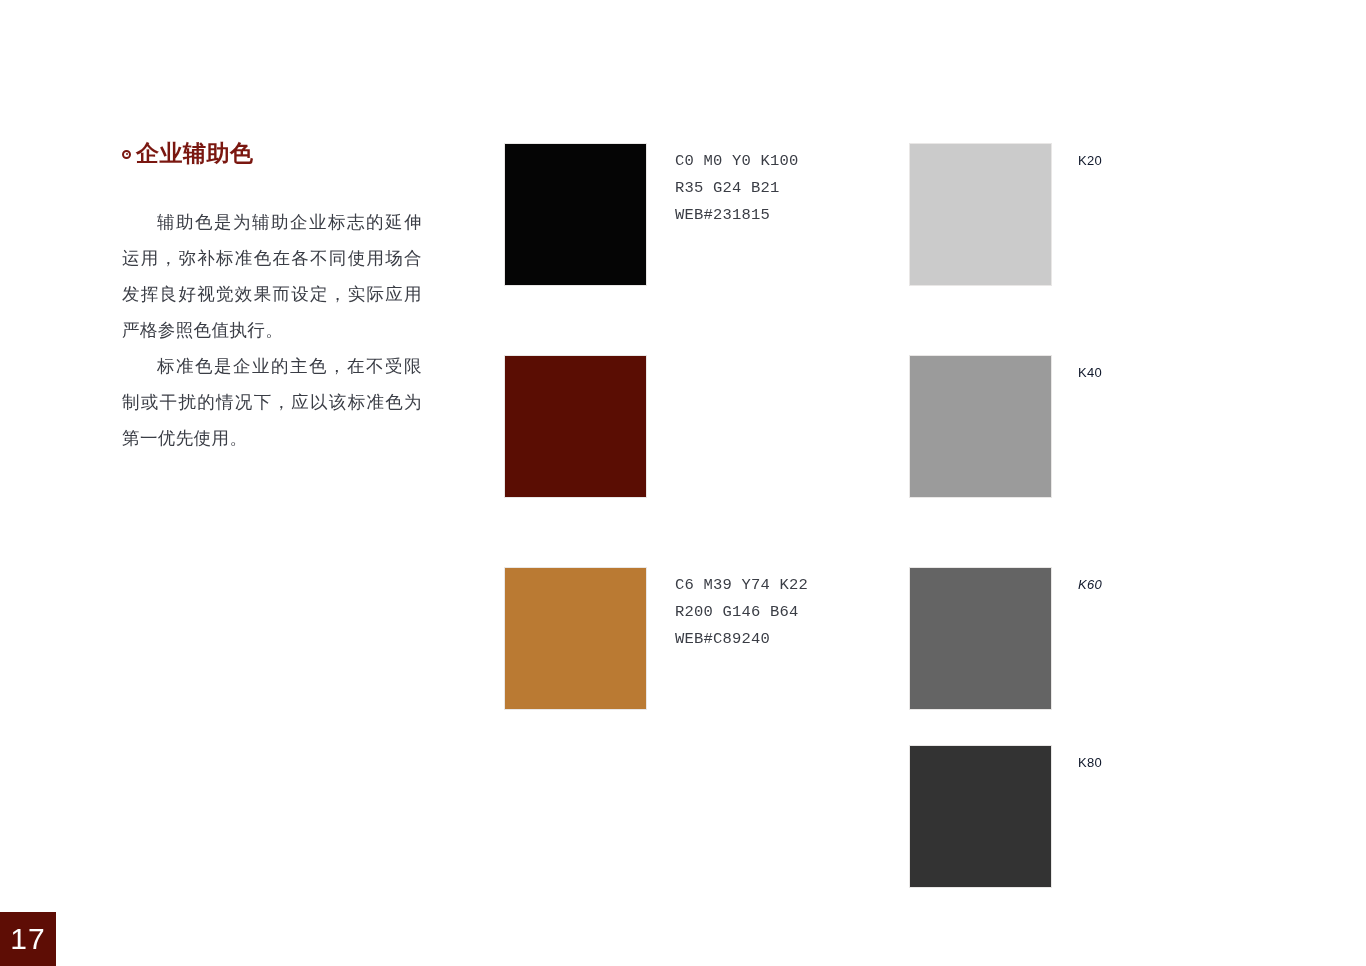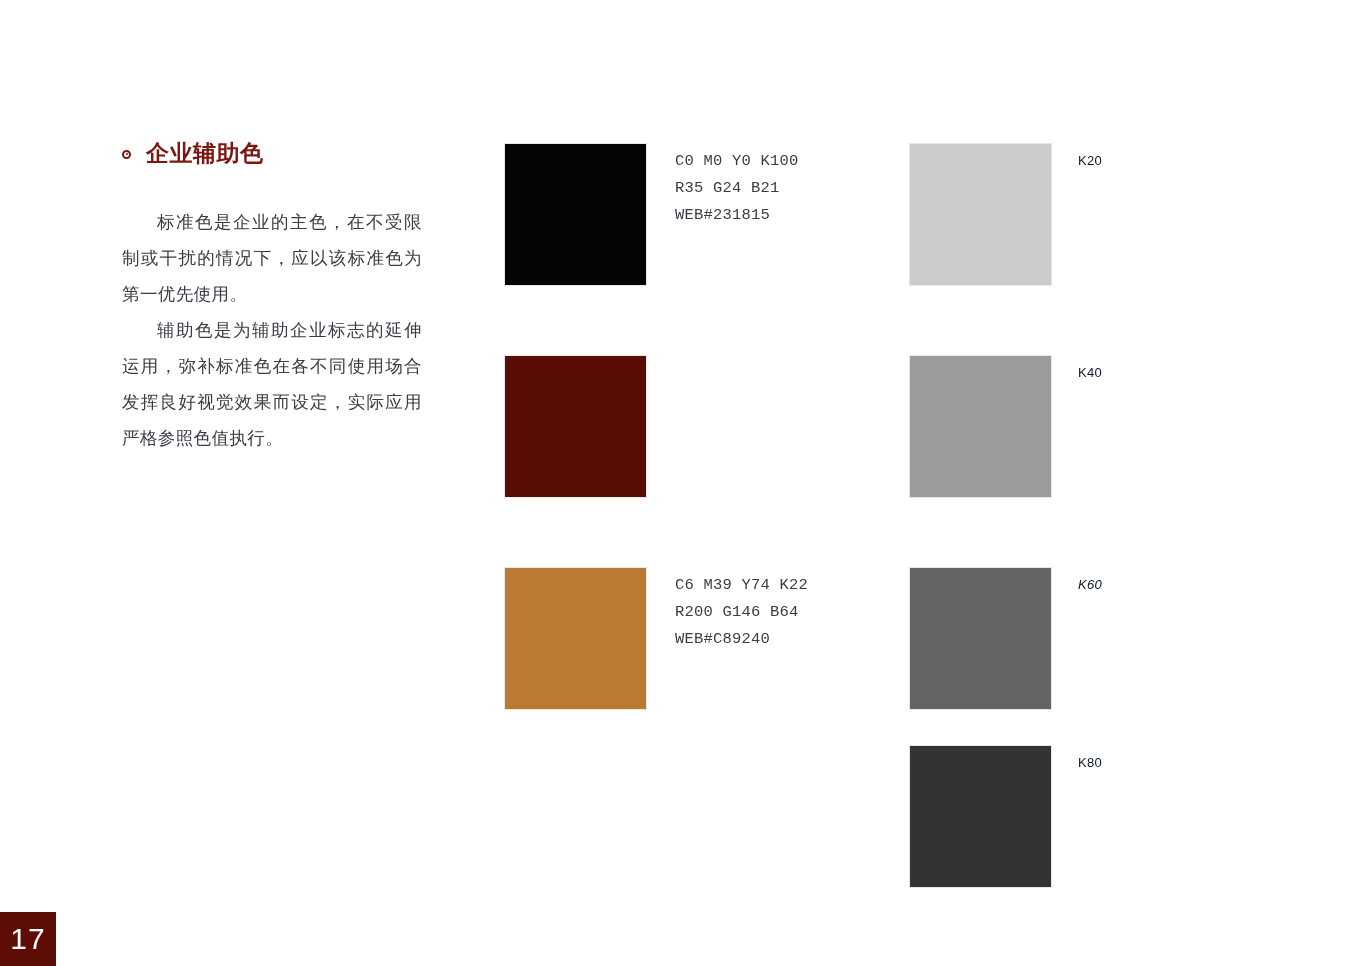--- a/index.html
+++ b/index.html
@@ -28,21 +28,21 @@
   .left-col {
     position: absolute;
     left: 122px;
     top: 138px;
     width: 300px;
   }
 
   .section-heading {
     display: flex;
     align-items: center;
-    gap: 15px;
+    gap: 5px;
     color: #7A1710;
     font-size: 23px;
     line-height: 30px;
     font-weight: 700;
     letter-spacing: 0.5px;
     white-space: nowrap;
   }
   .bullet-ring {
     display: inline-block;
     width: 9px;
@@ -153,22 +153,22 @@
 <div class="page">
 
   <div class="left-col">
 
     <div class="section-heading">
       <span class="bullet-ring"></span>
       <span class="heading-text">企业辅助色</span>
     </div>
 
     <div class="body-copy">
+      <p>辅助色是为辅助企业标志的延伸运用，弥补标准色在各不同使用场合发挥良好视觉效果而设定，实际应用严格参照色值执行。</p>
       <p>标准色是企业的主色，在不受限制或干扰的情况下，应以该标准色为第一优先使用。</p>
-      <p>辅助色是为辅助企业标志的延伸运用，弥补标准色在各不同使用场合发挥良好视觉效果而设定，实际应用严格参照色值执行。</p>
     </div>
 
   </div>
 
   <div class="swatch-col-primary">
 
     <div class="swatch-row">
       <div class="swatch-chip" style="background:#050505;"></div>
       <div class="spec-block">
         <span class="spec-line">C0  M0  Y0  K100</span>

